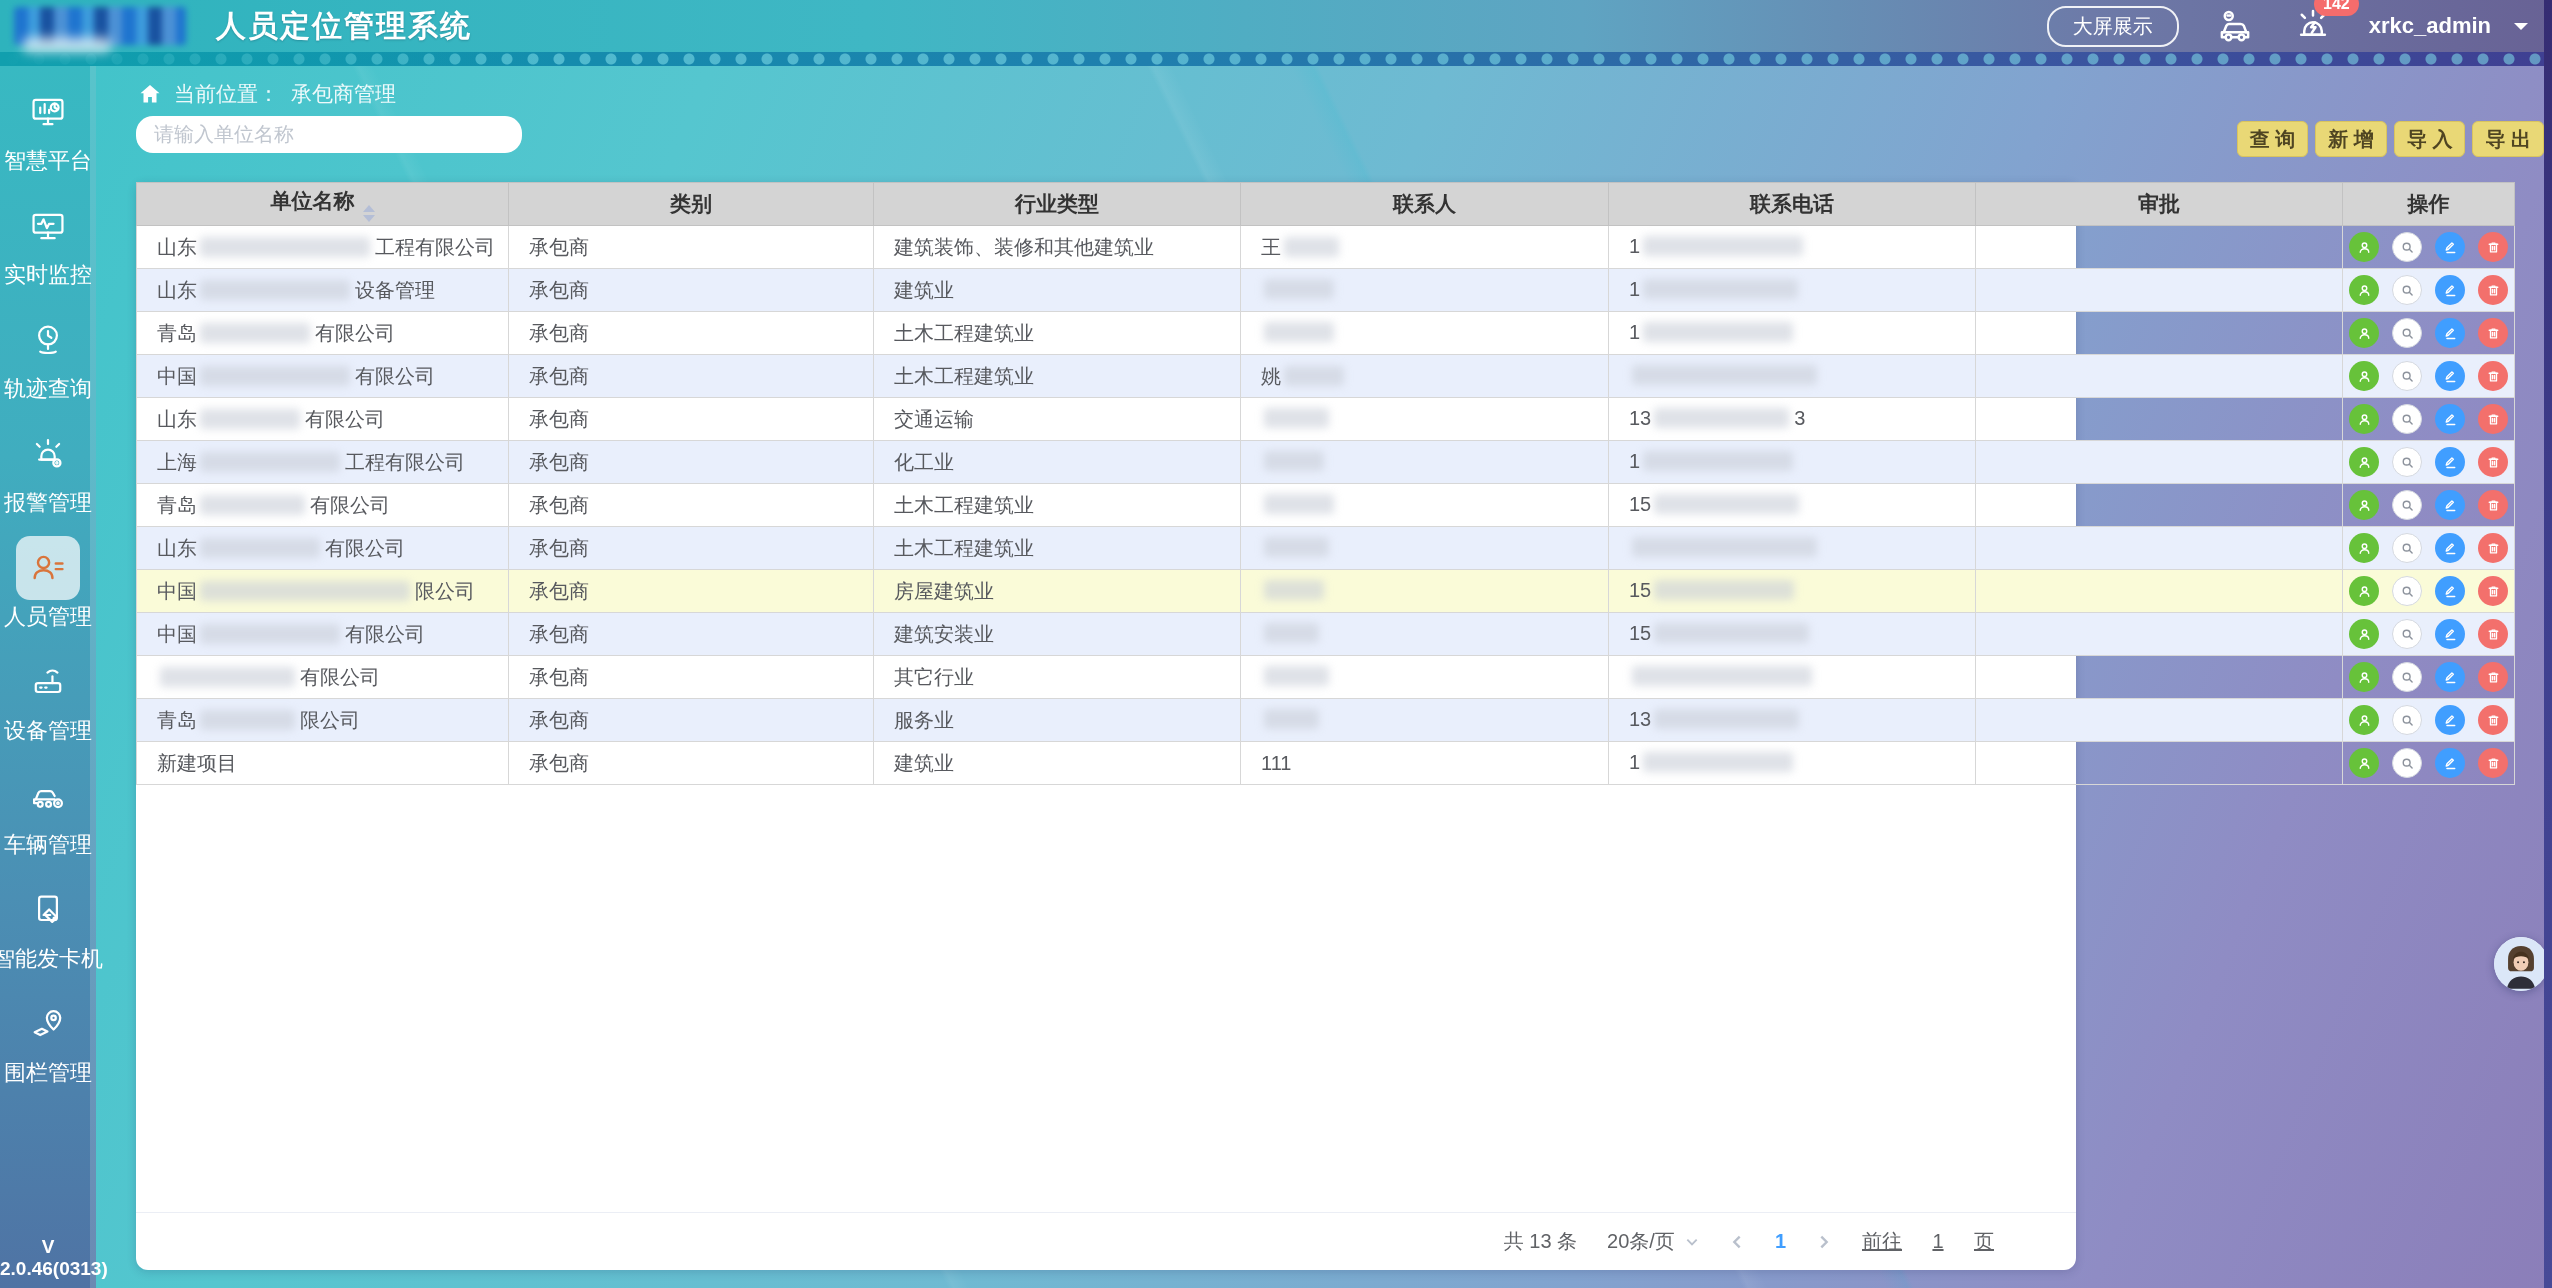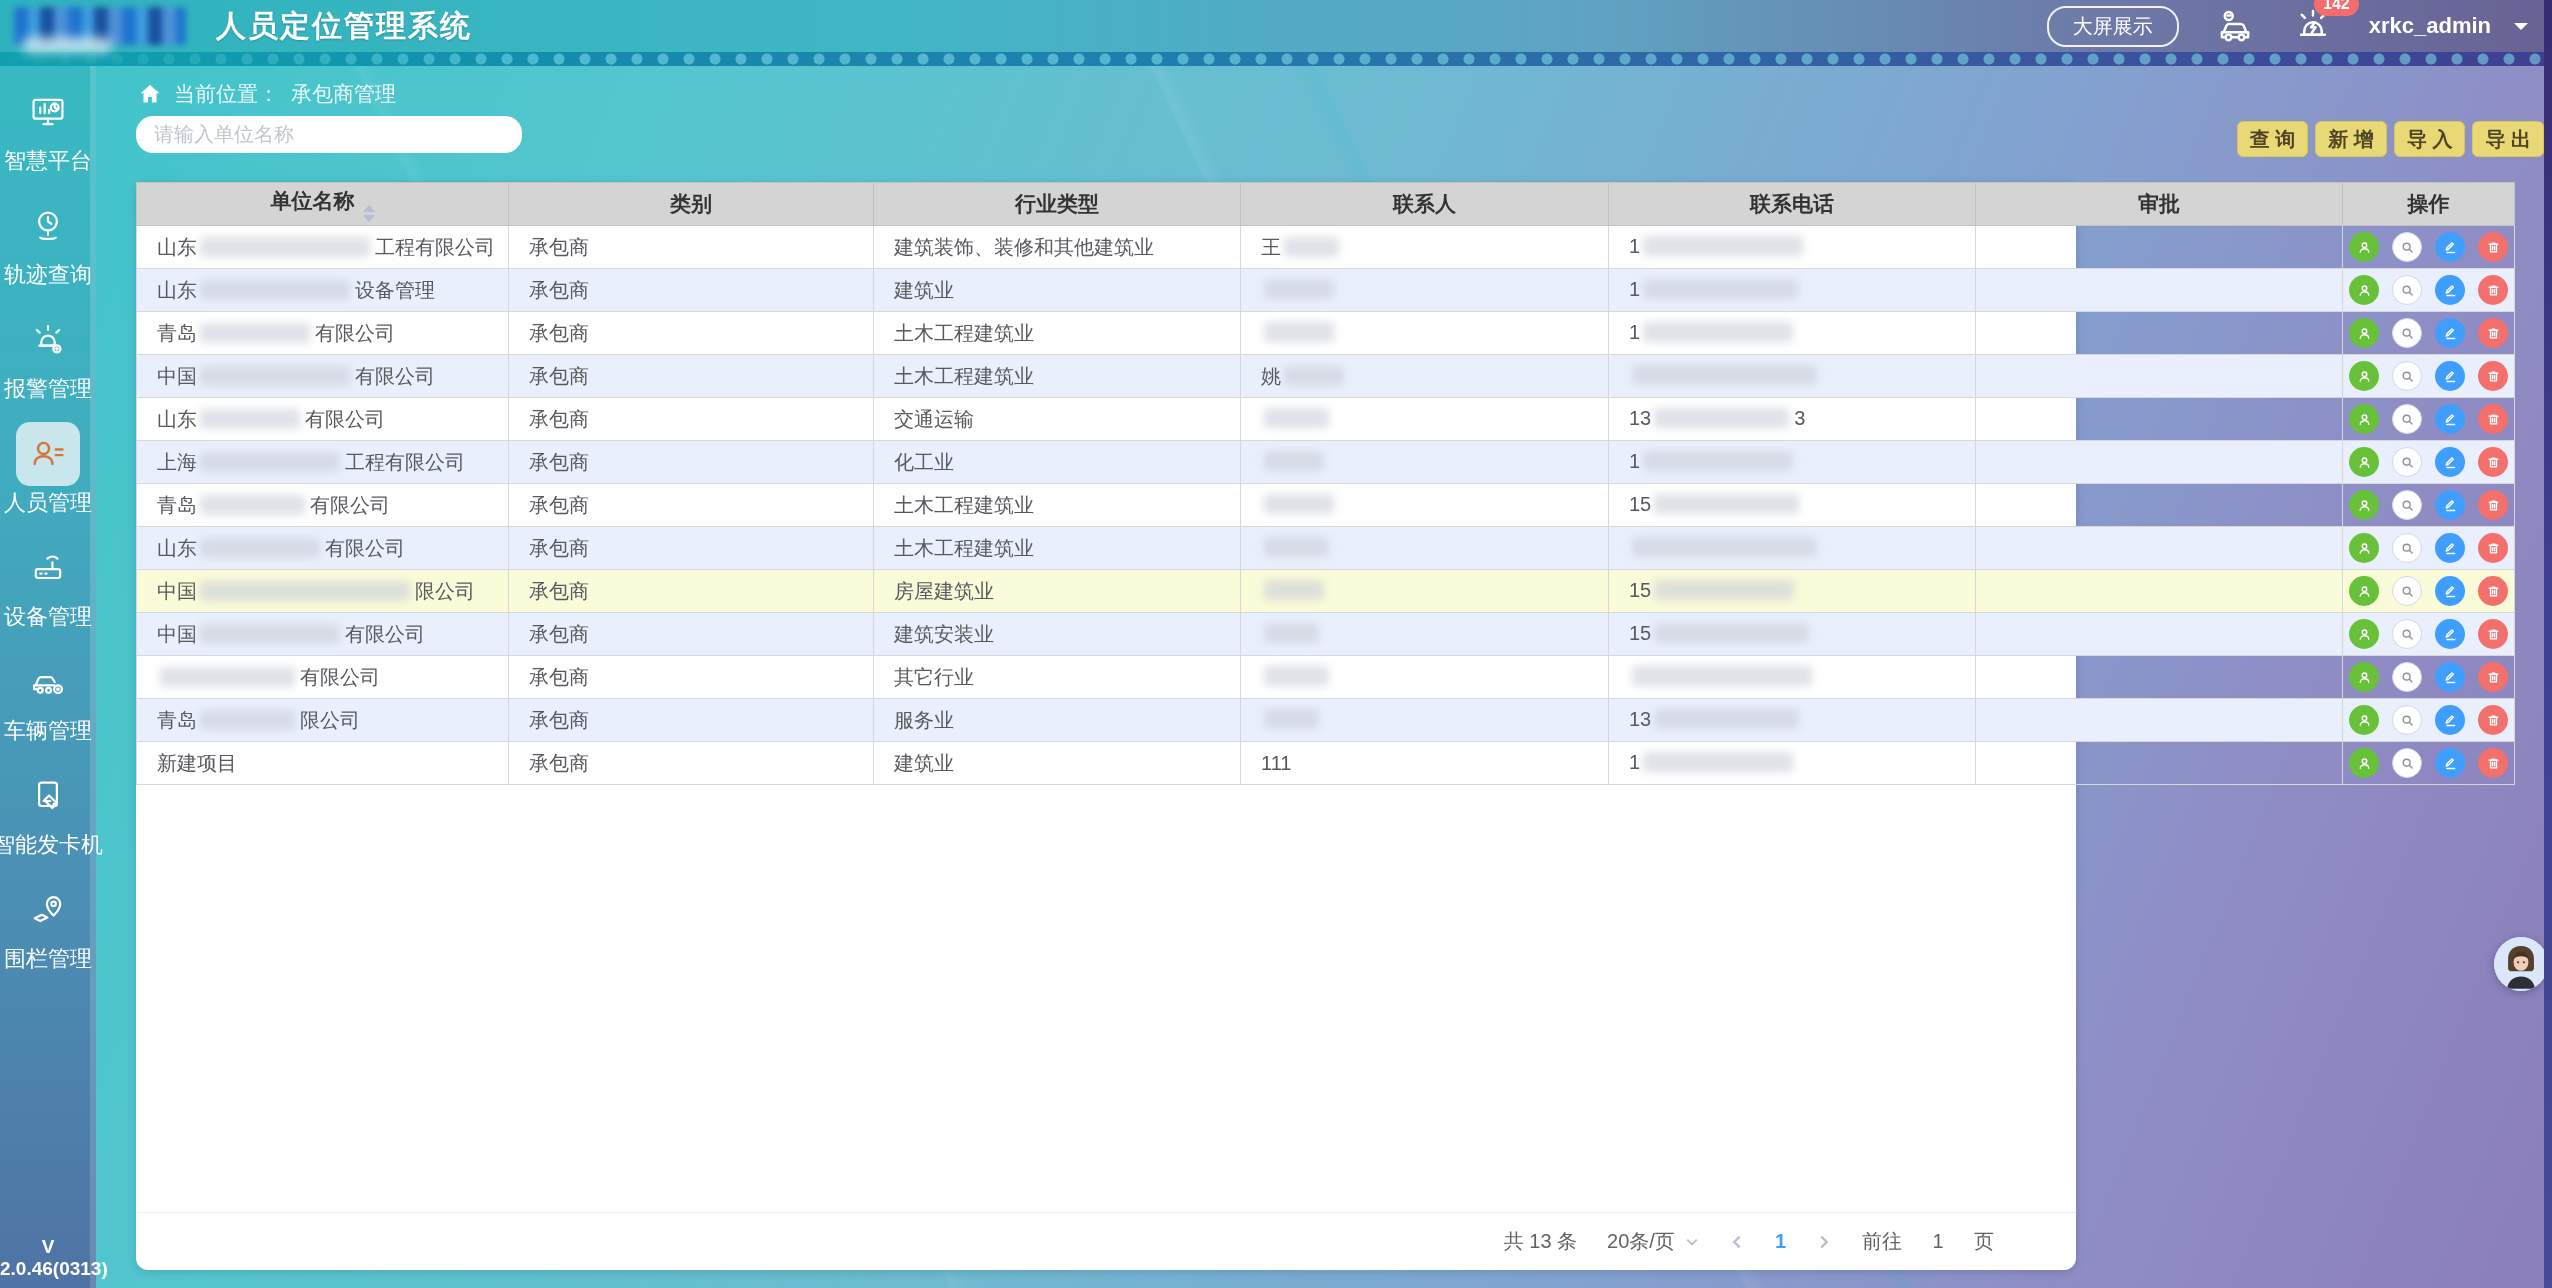--- a/index.html
+++ b/index.html
@@ -95,21 +95,21 @@
   .act.del{ background:#f3706c;}
 
   
   .footer{ position:absolute; left:0; right:0; bottom:0; height:58px; border-top:1px solid #ebeef5;
     display:flex; align-items:center; justify-content:flex-end; padding-right:82px; color:#606266; font-size:20px;}
   .footer > *{ margin-left:30px; white-space:nowrap;}
   .psize{ display:inline-flex; align-items:center; gap:10px; cursor:pointer;}
   .pg-arrow{ color:#b9c0cc; display:inline-flex; cursor:pointer;}
   .pg-arrow svg{ width:16px; height:16px;}
   .page-num{ color:#409eff; font-weight:bold; cursor:pointer;}
-  .jump{ display:inline-flex; align-items:center; gap:14px;}
+  .jump{ display:inline-flex; align-items:center; gap:14px;text-decoration:underline;}
   .jump-input{ width:44px; border:none; background:transparent; text-align:center; font-size:20px;
     color:#606266; outline:none; font-family:inherit;}
 
   
   .avatar{ position:absolute; left:2494px; top:937px; width:54px; height:54px; border-radius:50%;
     overflow:hidden; z-index:6; background:linear-gradient(180deg,#f0f4fc,#cfdcf3);
     box-shadow:0 2px 8px rgba(30,40,90,.35); cursor:pointer;}
   .avatar svg{ width:100%; height:100%;}
   .right-strip{ position:absolute; right:0; top:0; bottom:0; width:8px; z-index:7;
     background:linear-gradient(180deg,#352c72 0%,#3f3f8f 45%,#474a97 100%);}
@@ -159,20 +159,30 @@
           <div class="sb-icon">
             <svg viewBox="0 0 36 36" fill="none" stroke="currentColor" stroke-width="2" stroke-linecap="round" stroke-linejoin="round">
               <rect x="5" y="7" width="26" height="17" rx="2"></rect>
               <path d="M11 19v-5M15 19v-8M19 19v-3"></path>
               <circle cx="24" cy="14" r="3.5"></circle>
               <path d="M24 10.5V14l2.5 1.5"></path>
               <path d="M14 29h8M18 24v5"></path>
             </svg>
           </div>
           <div class="sb-label">智慧平台</div>
+        </div>
+        <div class="sb-item">
+          <div class="sb-icon">
+            <svg viewBox="0 0 36 36" fill="none" stroke="currentColor" stroke-width="2" stroke-linecap="round" stroke-linejoin="round">
+              <rect x="5" y="8" width="26" height="16" rx="2"></rect>
+              <path d="M9 16h3l2-4 3 8 2-4h4"></path>
+              <path d="M18 24v4M12 29h12"></path>
+            </svg>
+          </div>
+          <div class="sb-label">实时监控</div>
         </div>
         <div class="sb-item">
           <div class="sb-icon">
             <svg viewBox="0 0 36 36" fill="none" stroke="currentColor" stroke-width="2" stroke-linecap="round" stroke-linejoin="round">
               <circle cx="18" cy="14" r="8"></circle>
               <path d="M18 10v4l3 2"></path>
               <path d="M18 22v4"></path>
               <path d="M11 28.5c2.2 1.6 11.8 1.6 14 0"></path>
             </svg>
           </div>

